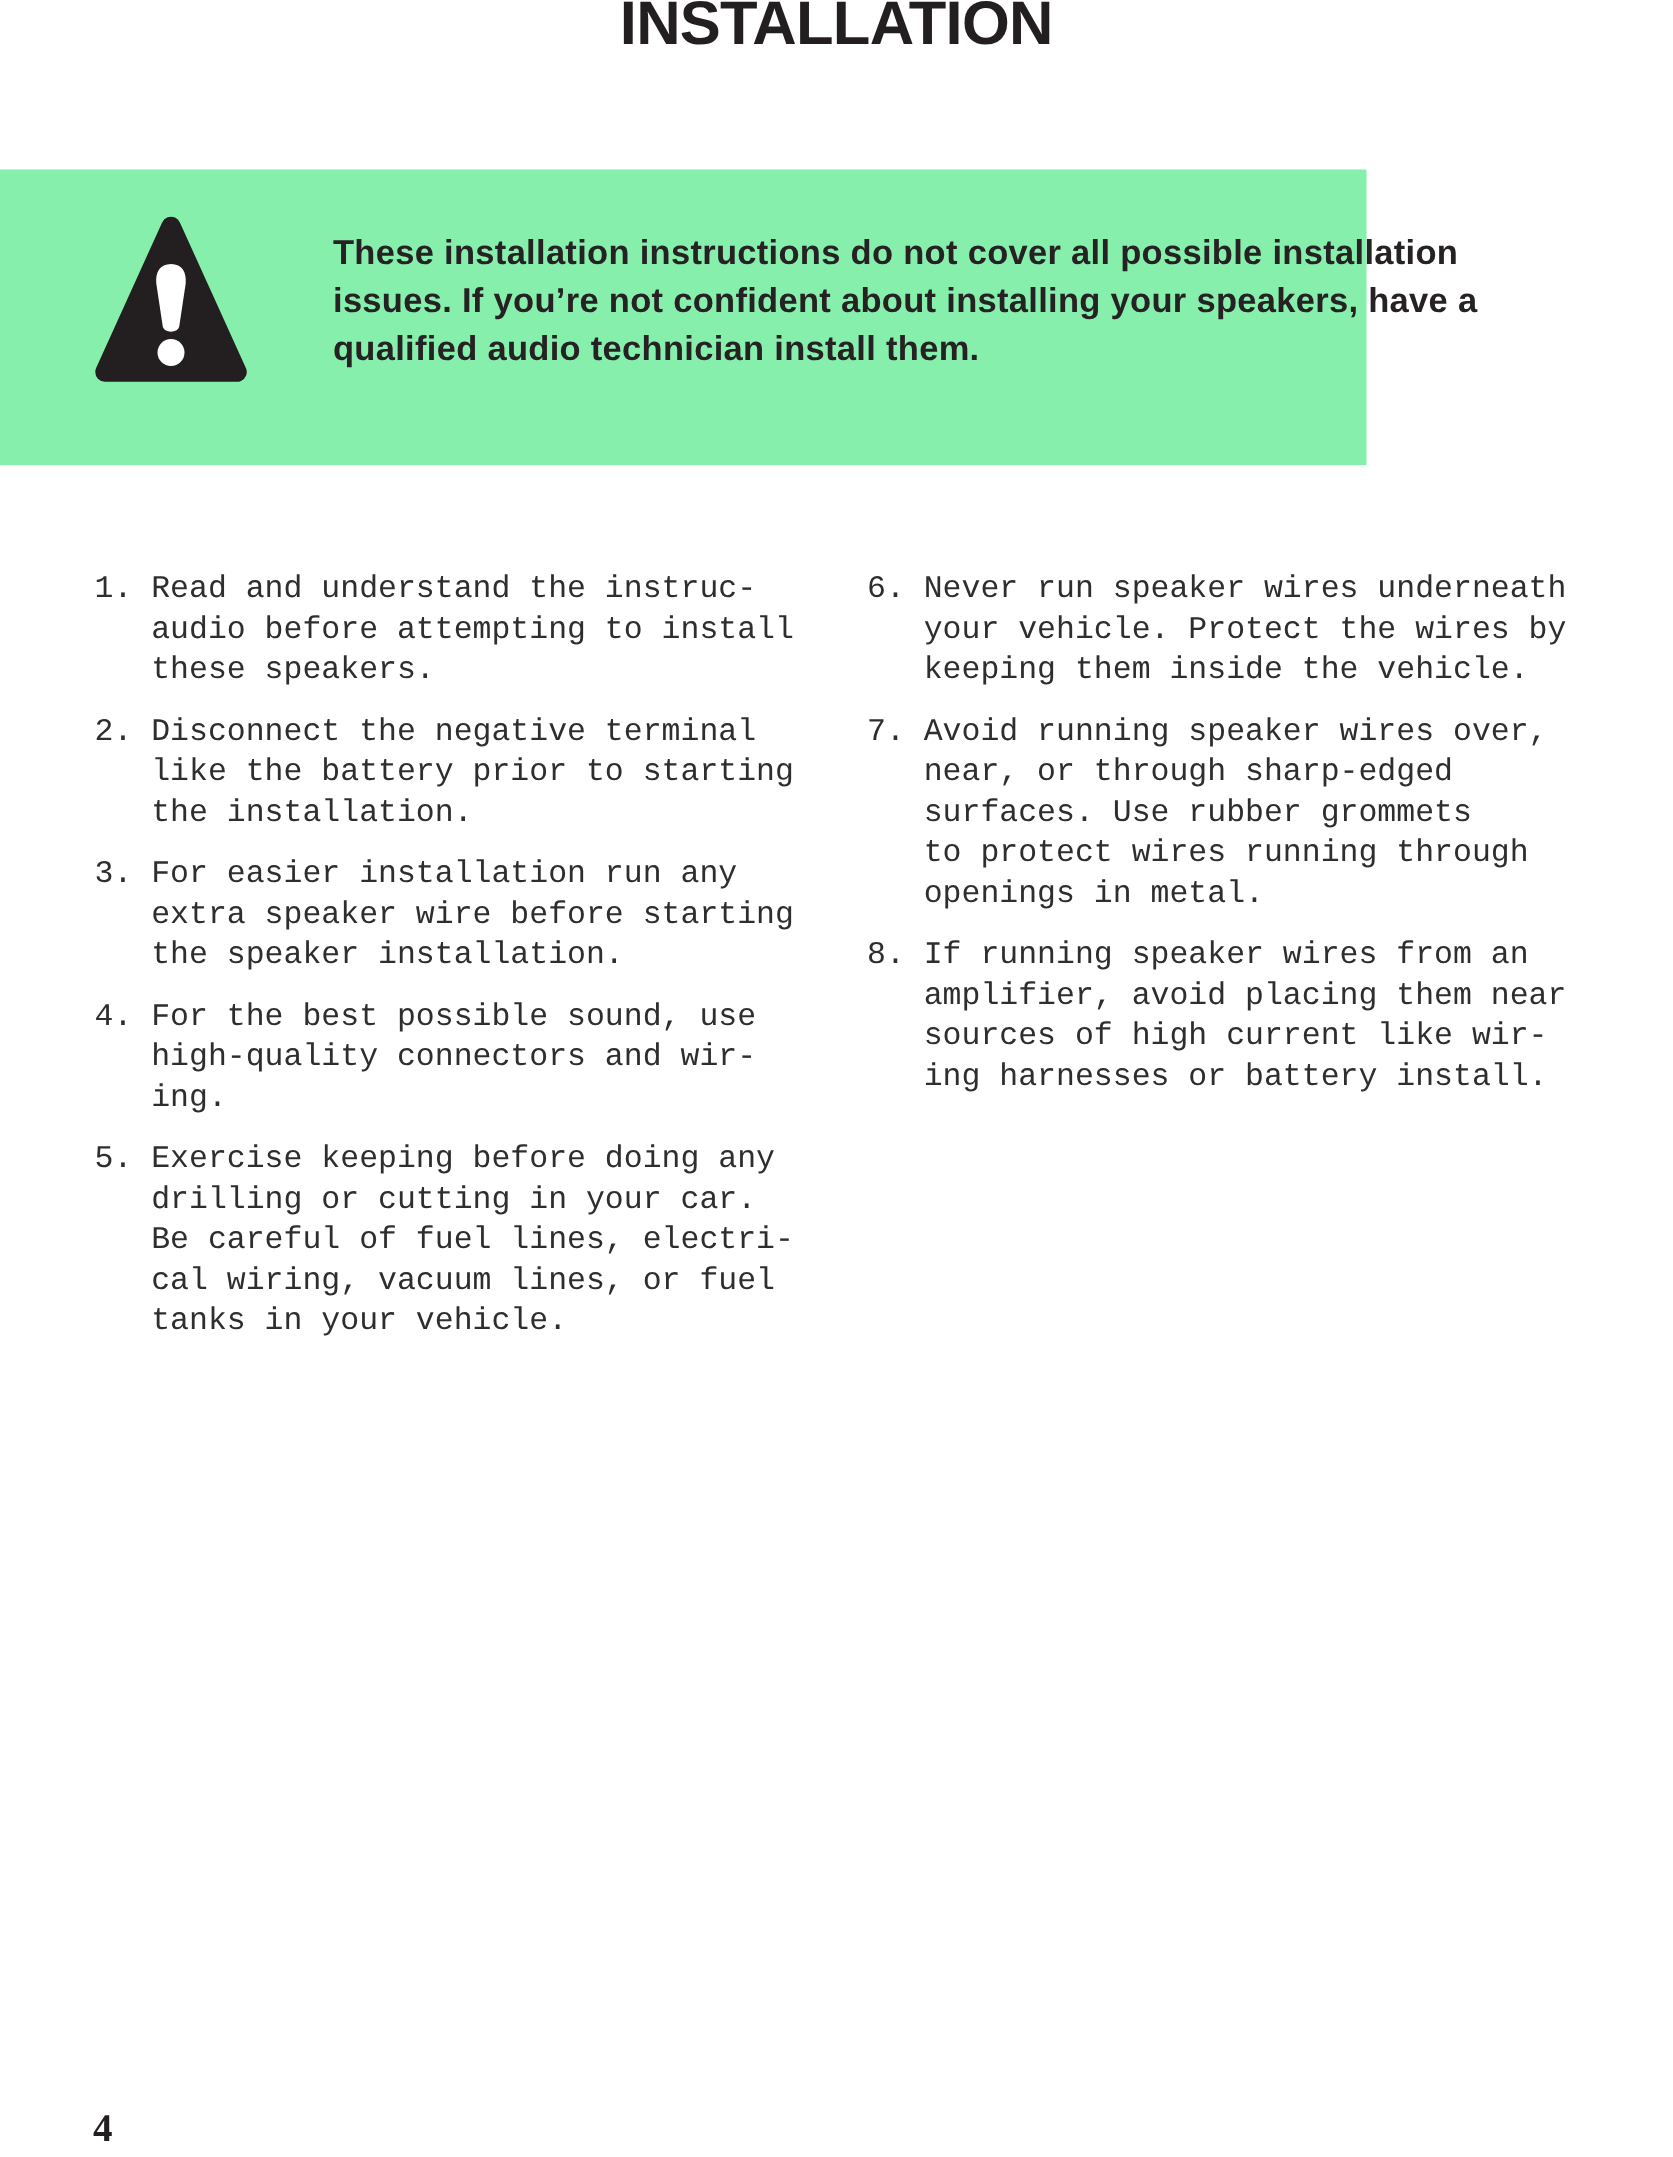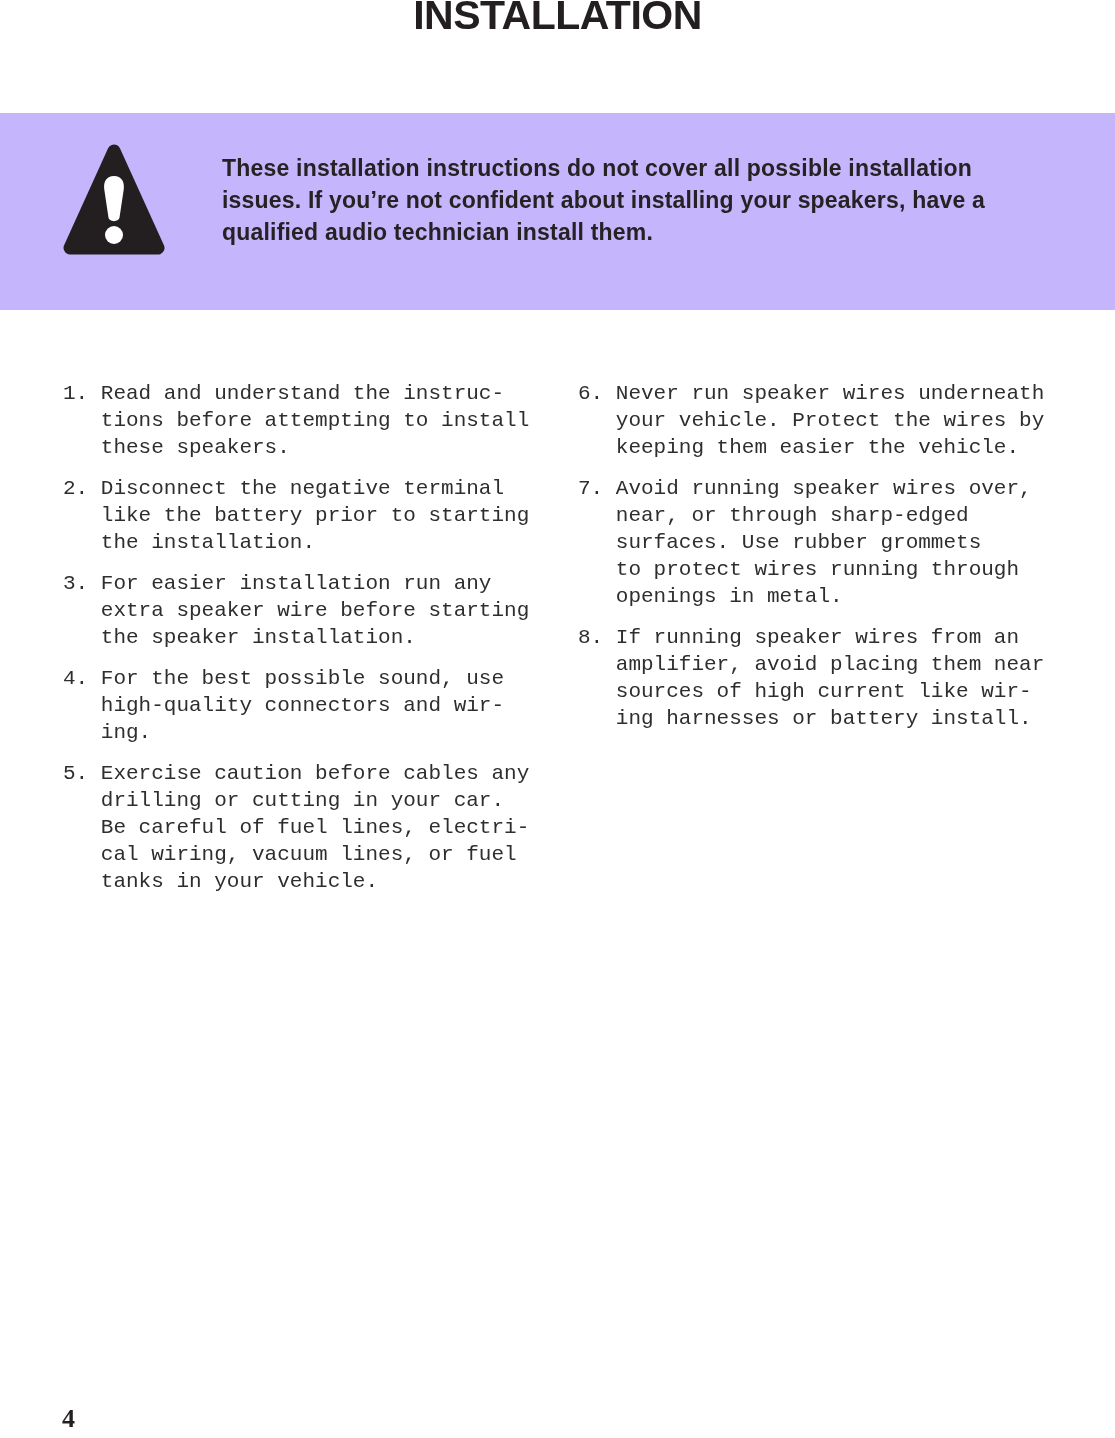--- a/index.html
+++ b/index.html
@@ -26,23 +26,23 @@
     font-size: 41px;
     font-weight: bold;
     letter-spacing: -0.5px;
     line-height: 44px;
     color: #231f20;
   }
   .warning-banner {
     position: absolute;
     top: 113px;
     left: 0;
-    width: 1115px;
+    width: 911px;
     height: 197px;
-    background: #c4b5fd;
+    background: #86efac;
   }
   .warning-icon {
     position: absolute;
     left: 63px;
     top: 30px;
     width: 102px;
     height: 112px;
   }
   .warning-icon svg {
     display: block;
@@ -111,21 +111,21 @@
     </div>
     <div class="warning-text">These installation instructions do not cover all possible installation
 issues. If you’re not confident about installing your speakers, have a
 qualified audio technician install them.</div>
   </div>
 
   <div class="col col-left">
     <div class="item">
       <span class="num">1.</span>
       <div class="txt">Read and understand the instruc-
-tions before attempting to install
+audio before attempting to install
 these speakers.</div>
     </div>
     <div class="item">
       <span class="num">2.</span>
       <div class="txt">Disconnect the negative terminal
 like the battery prior to starting
 the installation.</div>
     </div>
     <div class="item">
       <span class="num">3.</span>
@@ -134,34 +134,34 @@
 the speaker installation.</div>
     </div>
     <div class="item">
       <span class="num">4.</span>
       <div class="txt">For the best possible sound, use
 high-quality connectors and wir-
 ing.</div>
     </div>
     <div class="item">
       <span class="num">5.</span>
-      <div class="txt">Exercise caution before cables any
+      <div class="txt">Exercise keeping before doing any
 drilling or cutting in your car.
 Be careful of fuel lines, electri-
 cal wiring, vacuum lines, or fuel
 tanks in your vehicle.</div>
     </div>
   </div>
 
   <div class="col col-right">
     <div class="item">
       <span class="num">6.</span>
       <div class="txt">Never run speaker wires underneath
 your vehicle. Protect the wires by
-keeping them easier the vehicle.</div>
+keeping them inside the vehicle.</div>
     </div>
     <div class="item">
       <span class="num">7.</span>
       <div class="txt">Avoid running speaker wires over,
 near, or through sharp-edged
 surfaces. Use rubber grommets
 to protect wires running through
 openings in metal.</div>
     </div>
     <div class="item">

